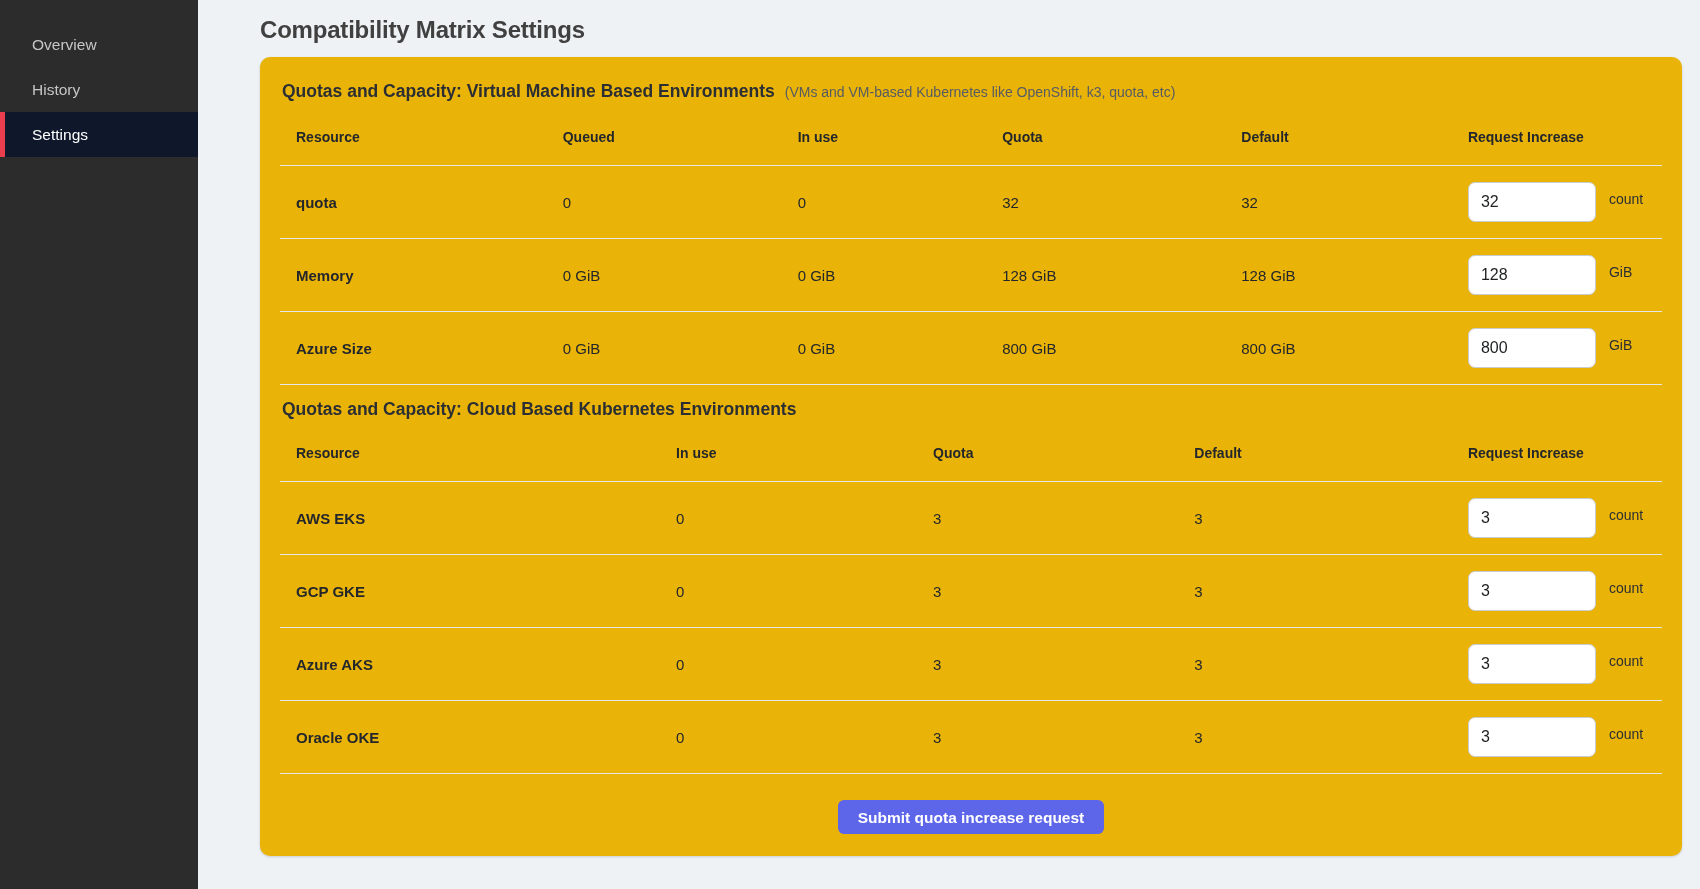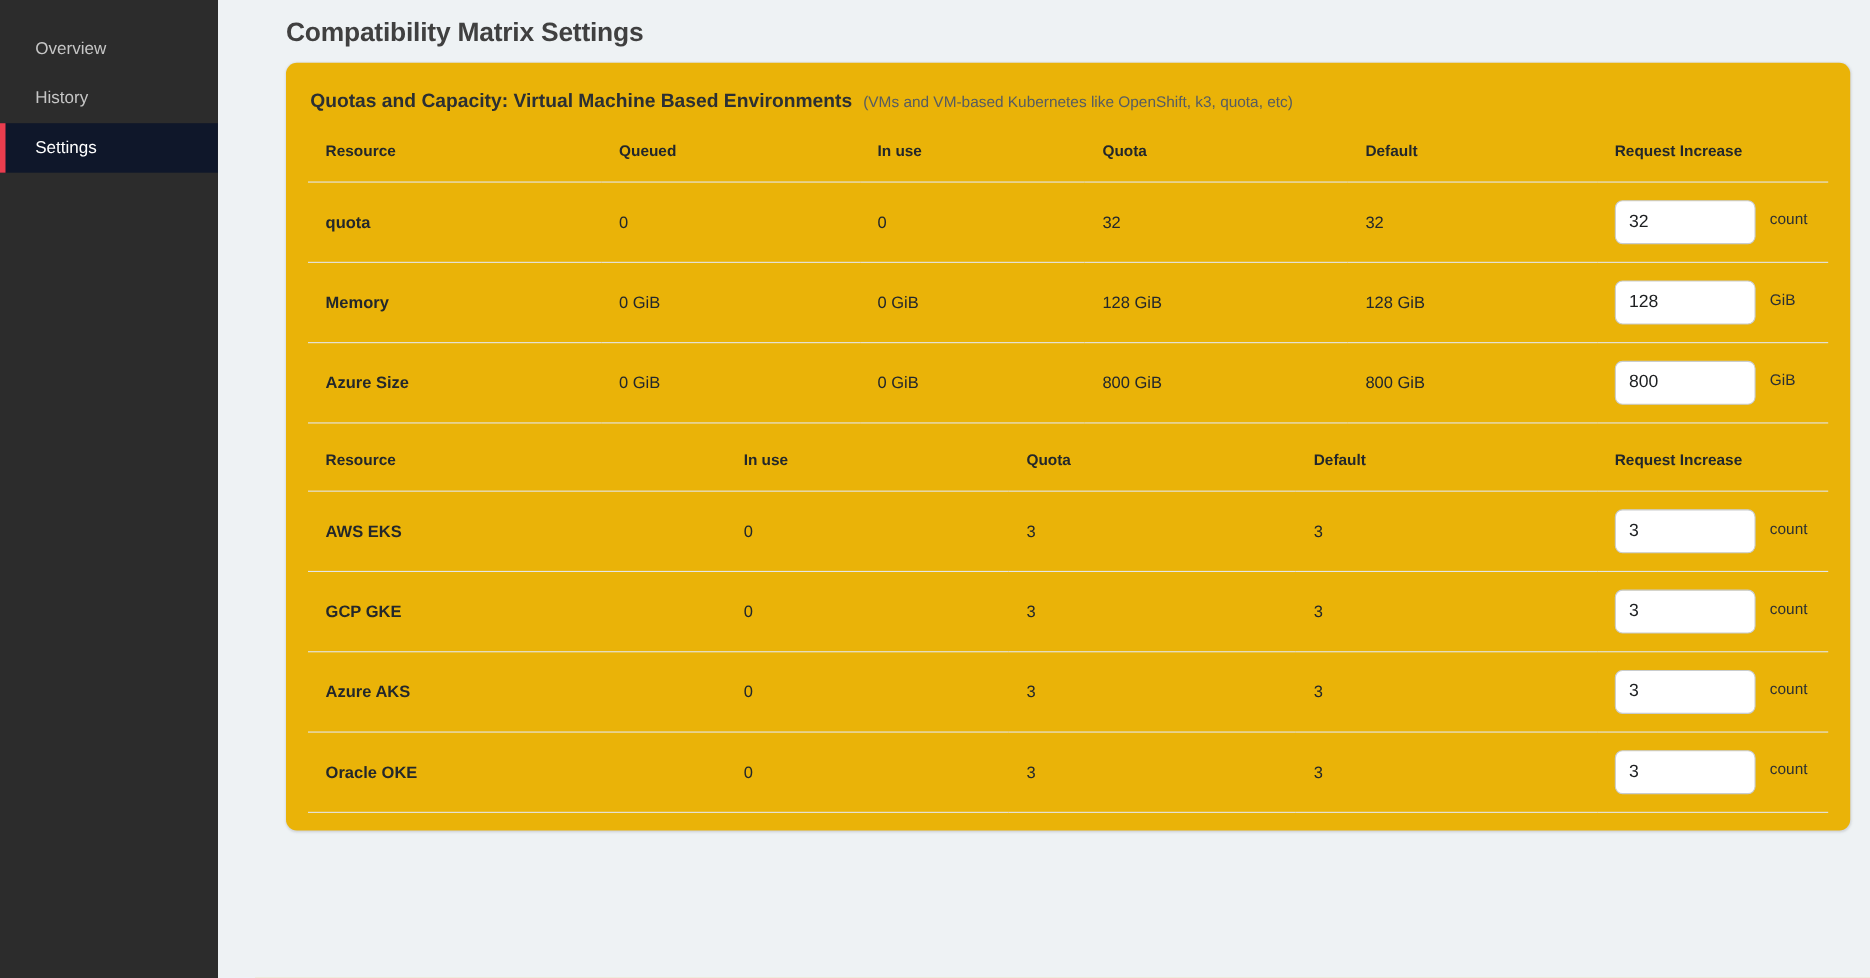--- a/index.html
+++ b/index.html
@@ -162,20 +162,23 @@
             <td>
               <div class="req-wrap">
                 <input type="text" class="req-input" value="800" style="">
                 <span class="unit">GiB</span>
               </div>
             </td>
           </tr>
         </tbody>
       </table>
 
+    <div class="section-head">
+      <h2>Quotas and Capacity: Cloud Based Kubernetes Environments</h2>
+    </div>
     <table class="tbl-1">
         <colgroup>
           <col style="width: 27.5%;">
           <col style="width: 18.6%;">
           <col style="width: 18.9%;">
           <col style="width: 19.8%;">
           <col style="width: 15.2%;">
         </colgroup>
         <thead>
           <tr>
@@ -231,15 +234,18 @@
             <td>
               <div class="req-wrap">
                 <input type="text" class="req-input" value="3" style="">
                 <span class="unit">count</span>
               </div>
             </td>
           </tr>
         </tbody>
       </table>
 
+    <div class="submit-row">
+      <button class="submit-btn">Submit quota increase request</button>
+    </div>
 
   </section>
 </main>
 
 </body></html>

